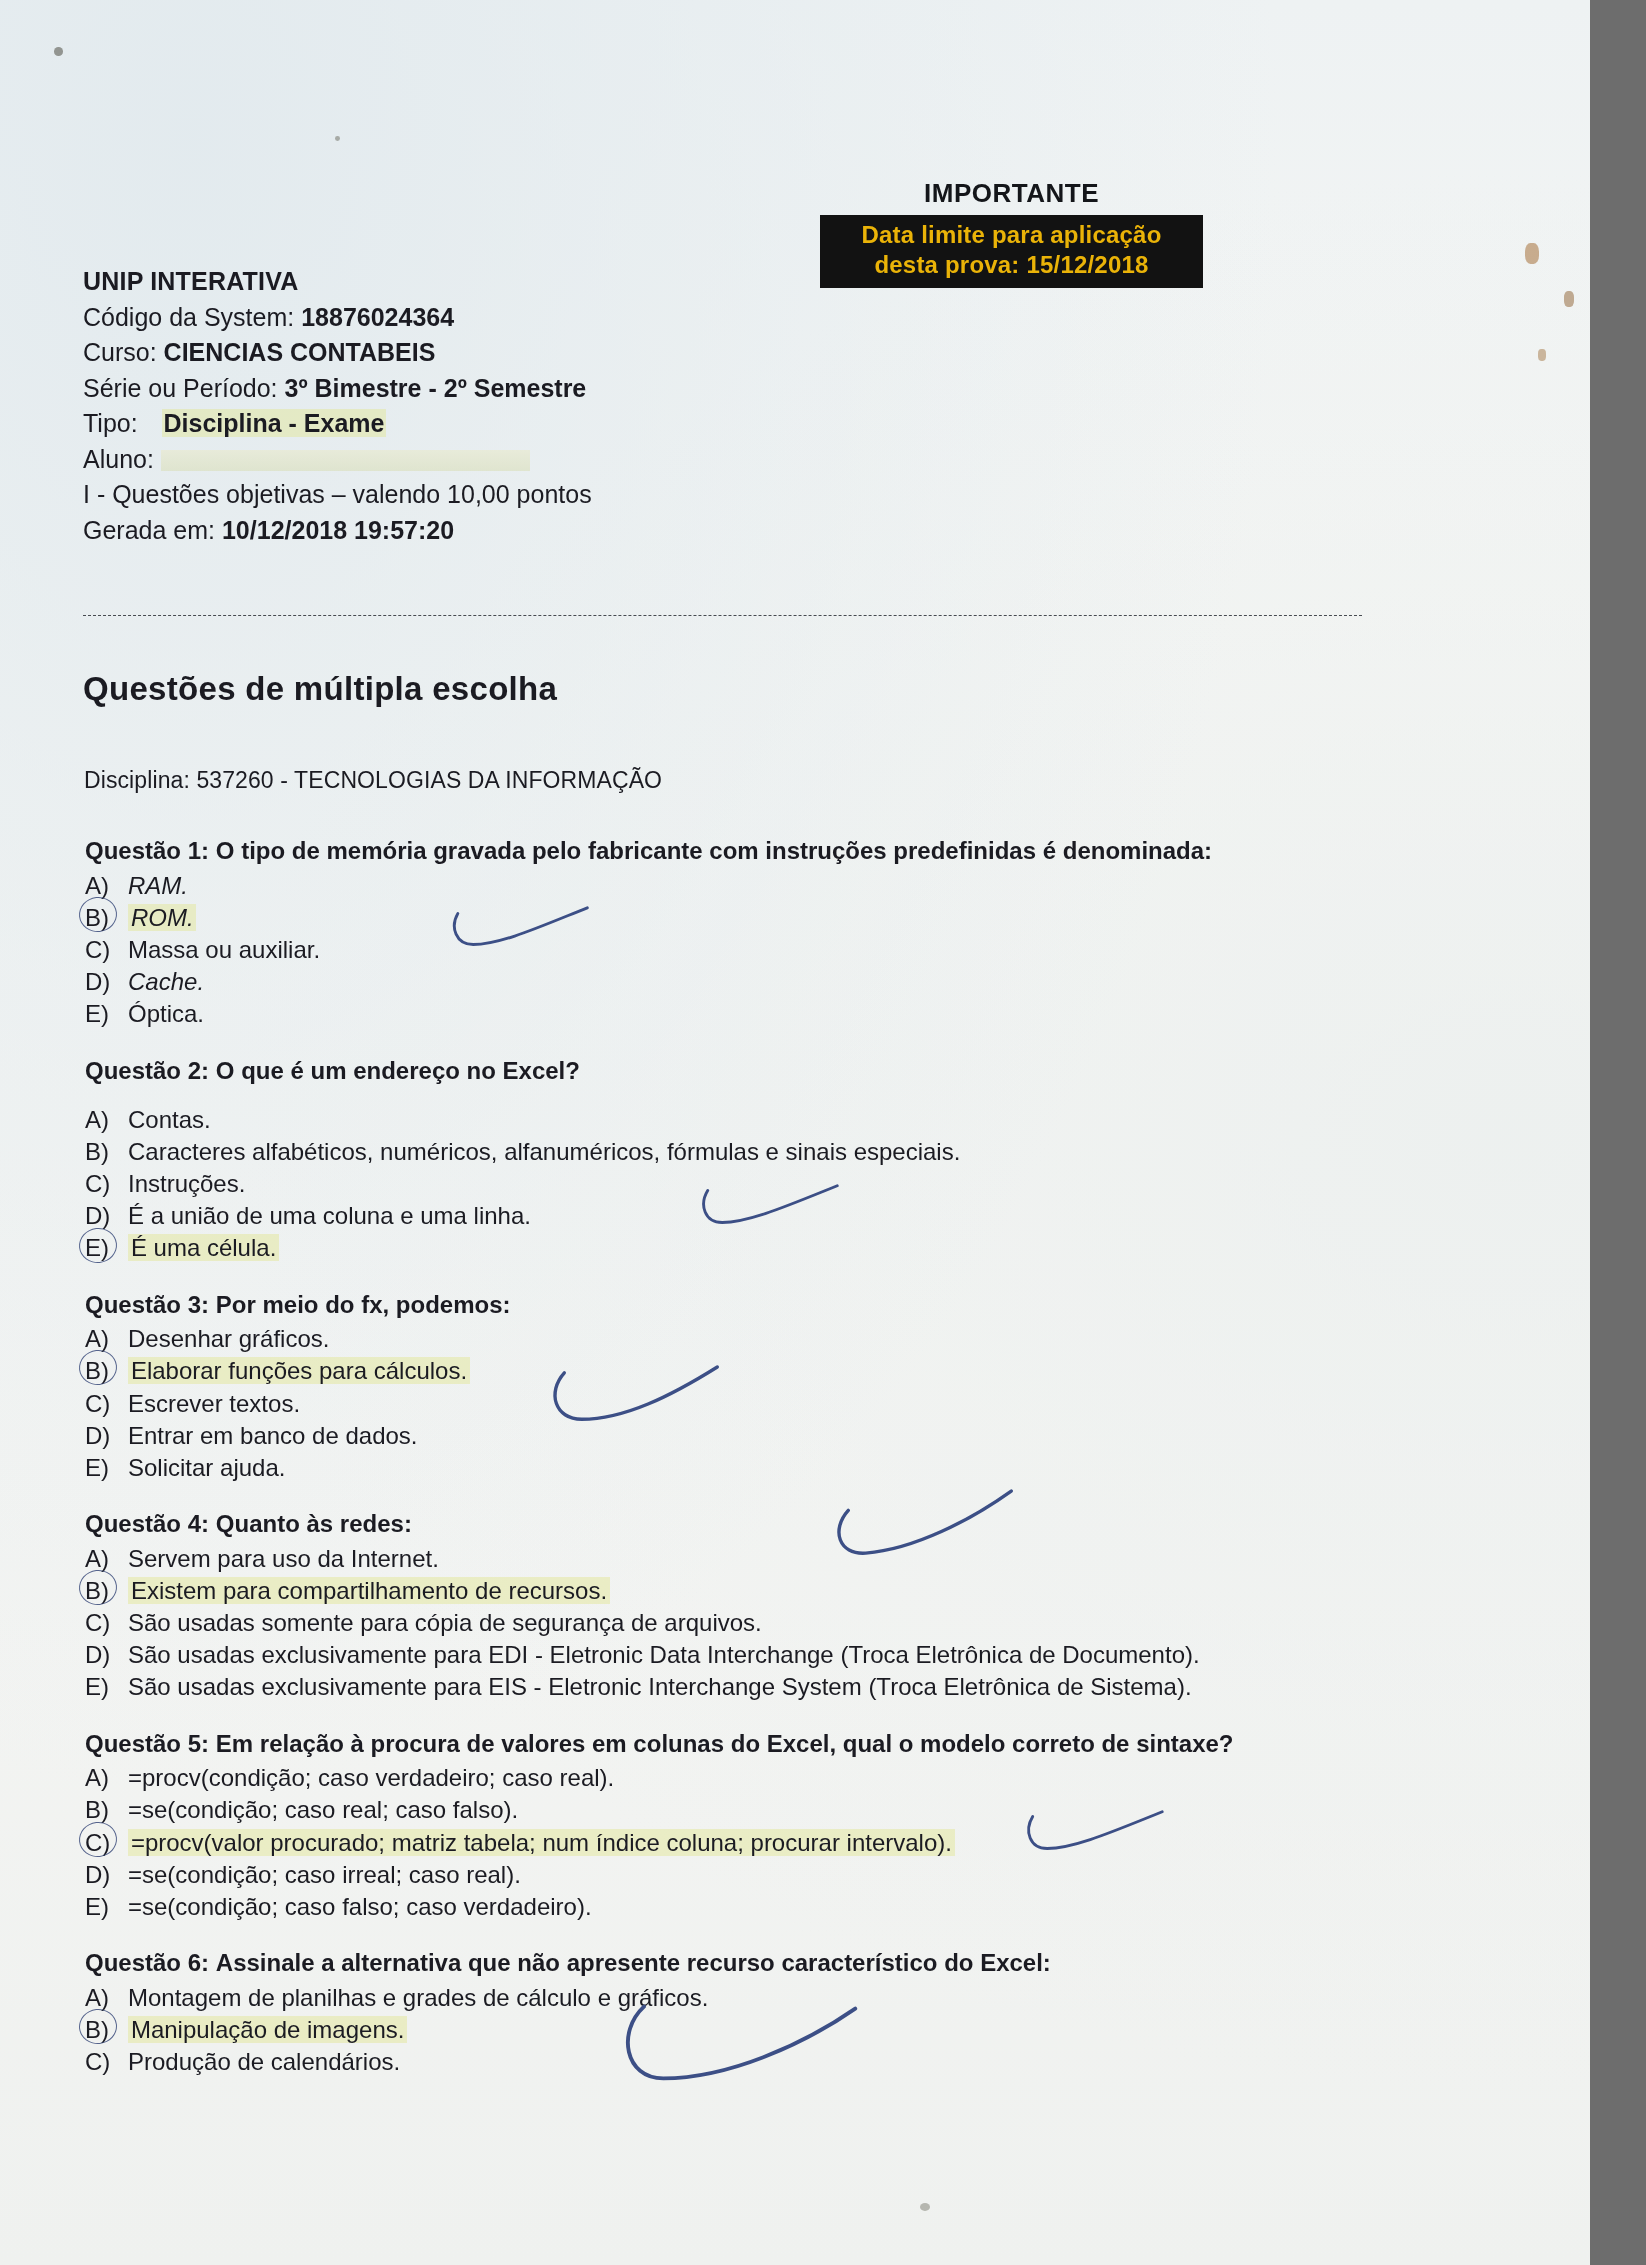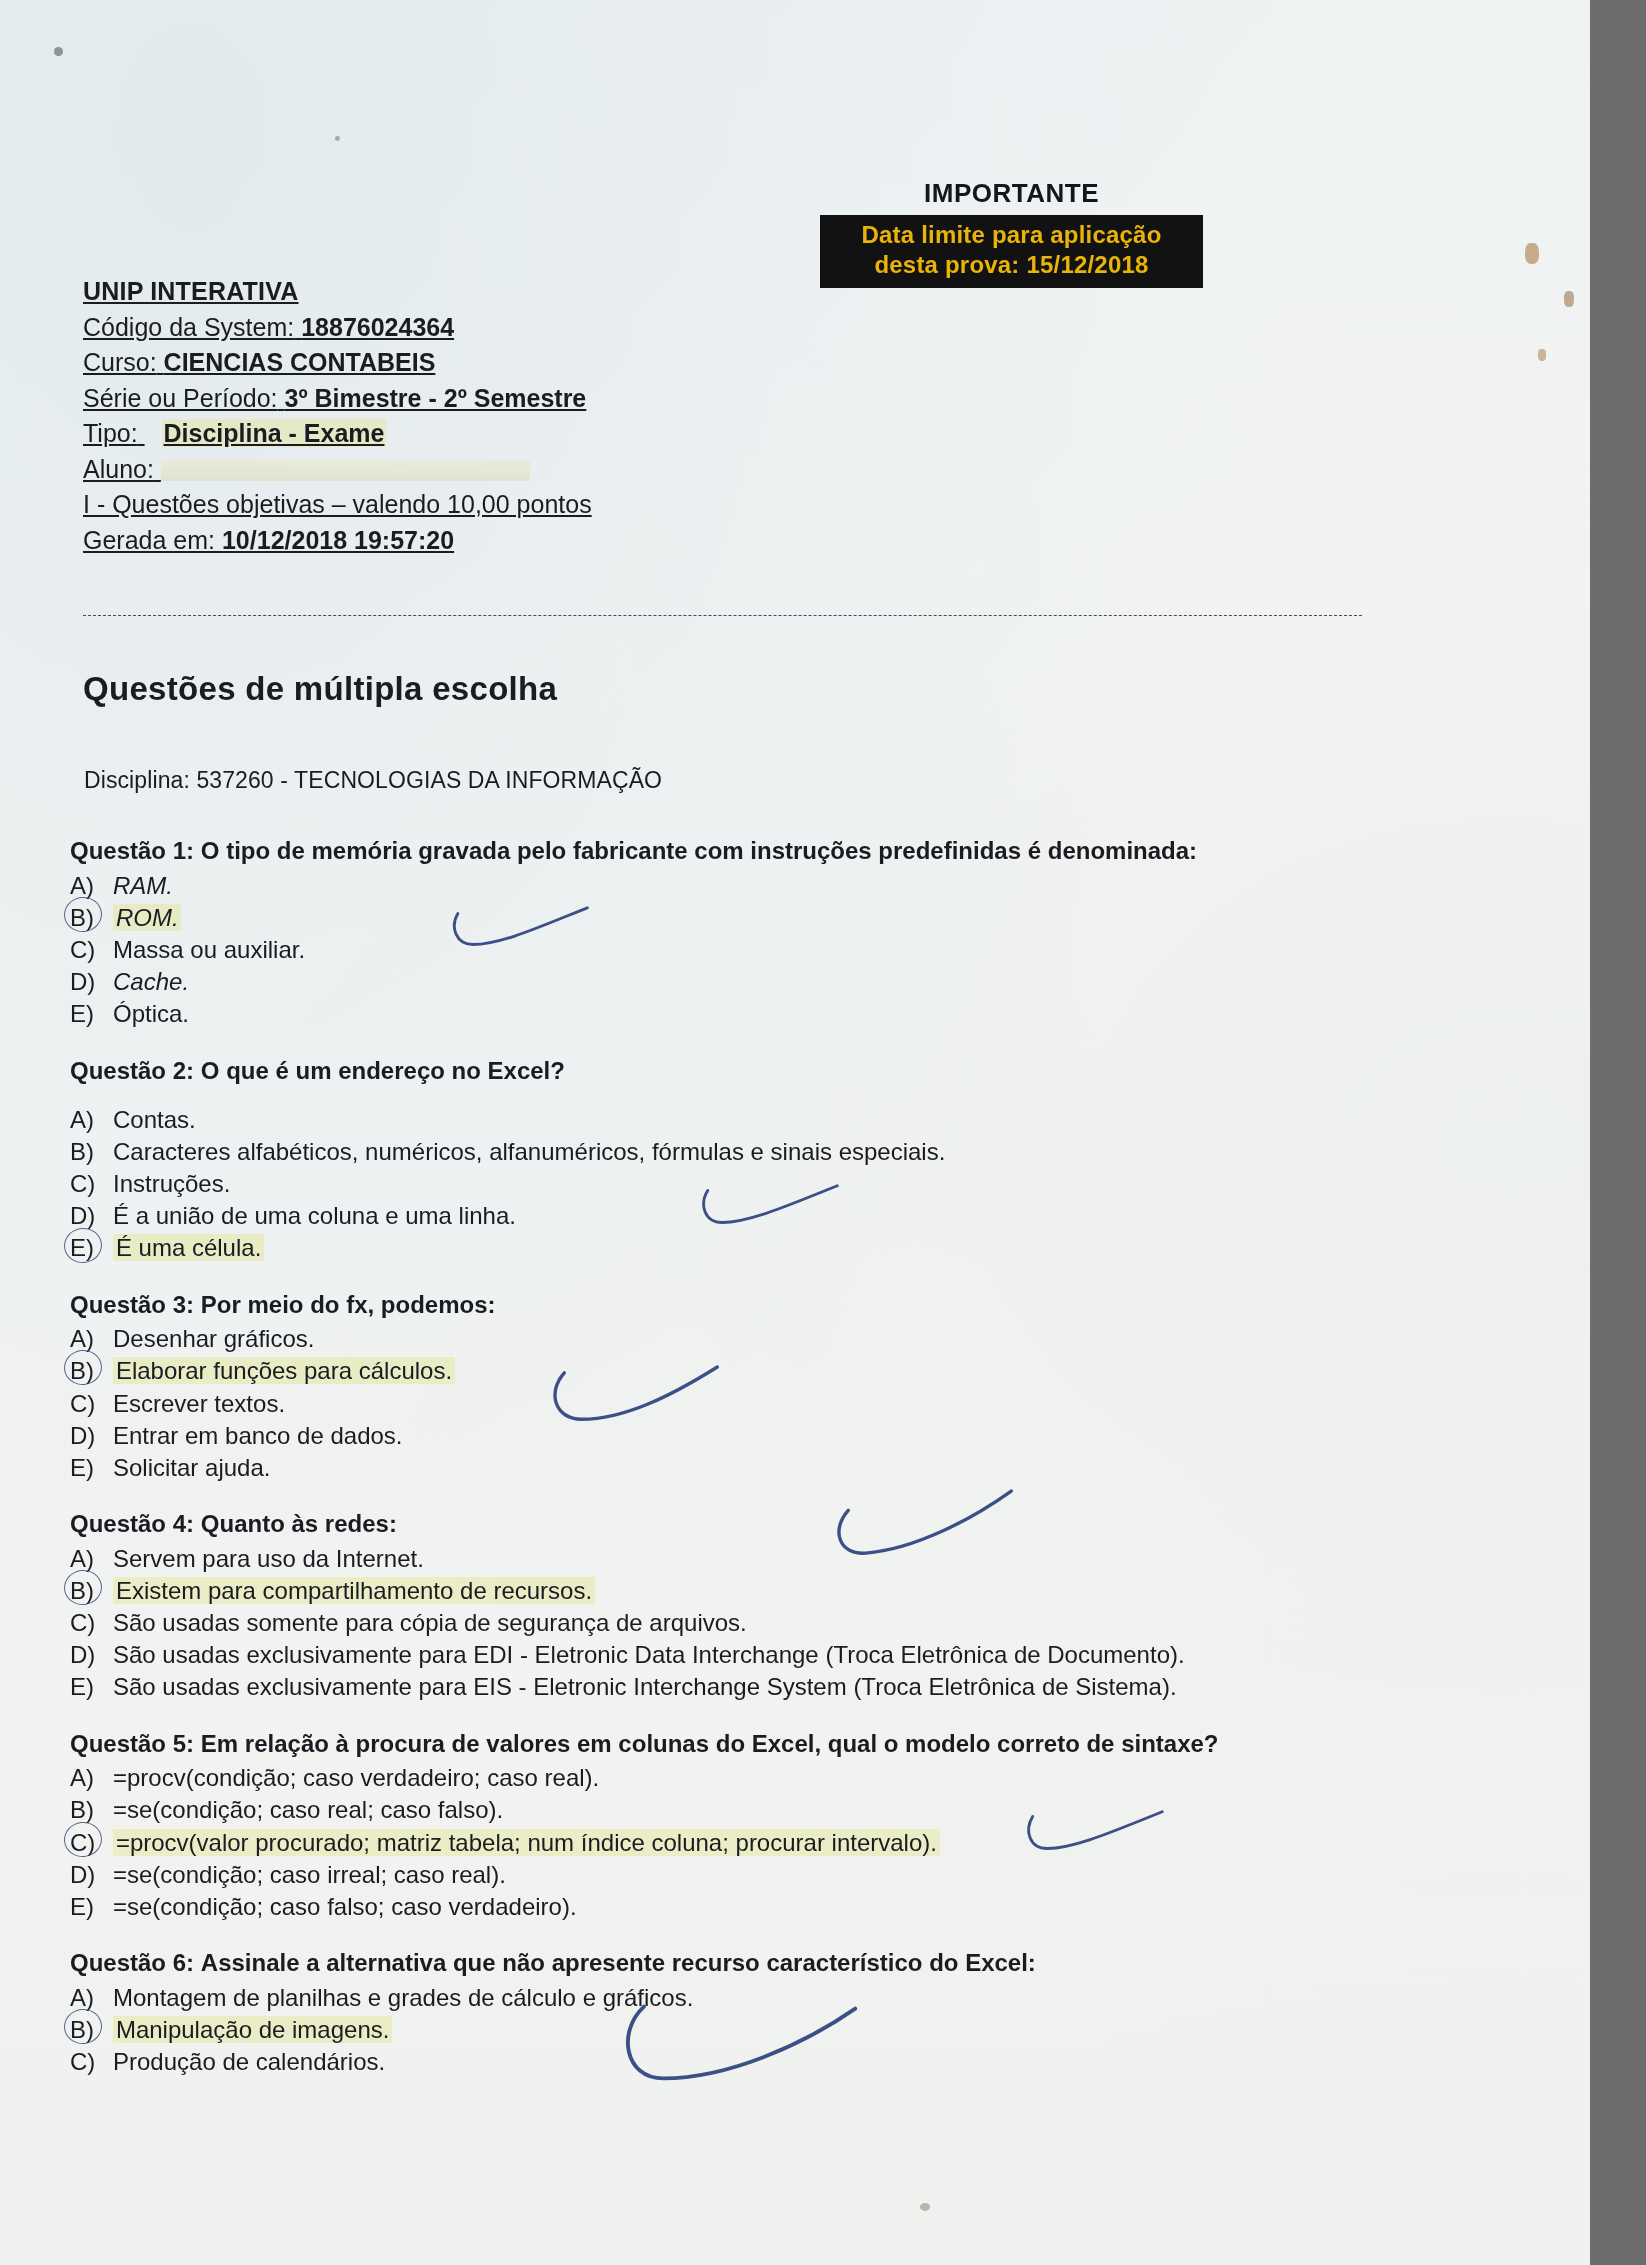--- a/index.html
+++ b/index.html
@@ -53,25 +53,24 @@
     font-size: 24px;
     font-weight: bold;
     line-height: 1.28;
     padding: 4.9px 7.8px 6.8px 7.8px;
     letter-spacing: 0.2px;
   }
 
   .meta {
     position: absolute;
     left: 83px;
-    top: 274px;
+    top: 264px;
     width: 873px;
     font-size: 25px;
     line-height: 1.42;
-    text-decoration: underline;
   }
   .meta .line { white-space: nowrap; }
   .meta b { font-weight: bold; }
   .org {
     font-size: 25px;
     font-weight: bold;
     letter-spacing: 0.2px;
   }
   .hl {
     background: rgba(226,231,163,0.55);
@@ -113,21 +112,21 @@
     position: absolute;
     left: 84px;
     top: 767px;
     font-size: 23px;
     letter-spacing: 0.1px;
   }
 
   
   .questions {
     position: absolute;
-    left: 70px;
+    left: 85px;
     top: 835px;
     width: 1359px;
   }
   .q-block { margin-bottom: 25px; }
   .q-stem {
     font-size: 24px;
     font-weight: bold;
     line-height: 1.32;
     margin-bottom: 2.9px;
   }

